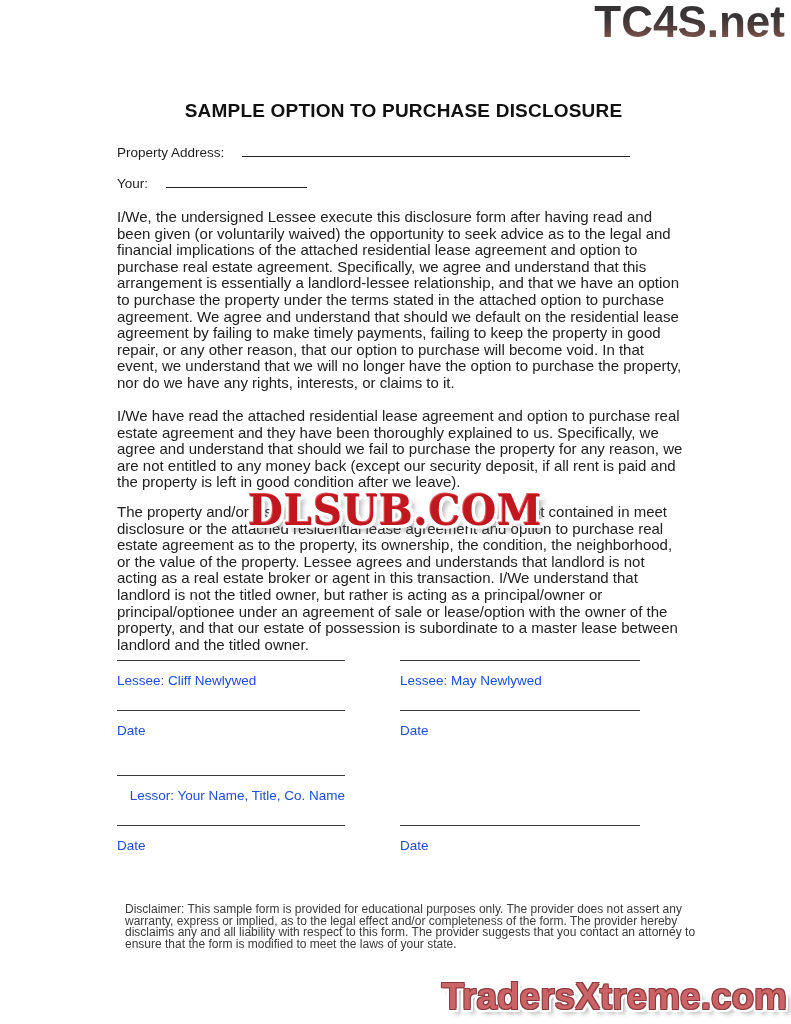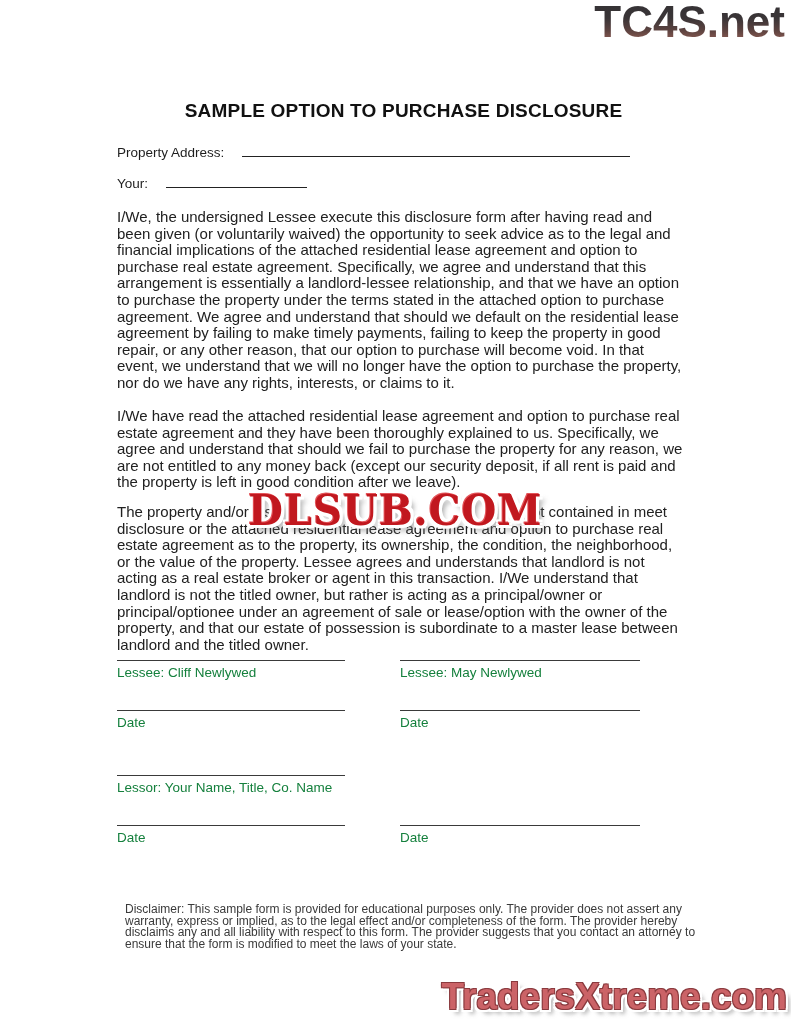--- a/index.html
+++ b/index.html
@@ -106,28 +106,28 @@
   .sig-row {
     position: absolute;
     left: 117px;
     width: 523px;
     display: flex;
     justify-content: space-between;
     font-size: 13.5px;
   }
   .sig-cell {
     border-top: 1.5px solid #3a3a3a;
-    padding-top: 4px;
-    color: #15803d;
+    padding-top: 12px;
+    color: #1d4ed8;
   }
   .sig-cell.c-left  { width: 228px; }
   .sig-cell.c-right { width: 240px; }
   .sig-r1 { top: 660px; }
   .sig-r2 { top: 710px; }
-  .sig-r3 { top: 775px; }
+  .sig-r3 { top: 775px; text-align: right; }
   .sig-r4 { top: 825px; }
 
   
   .disclaimer {
     position: absolute;
     top: 896px;
     left: 117px;
     width: 580px;
     margin: 8px;
     font-size: 12px;

